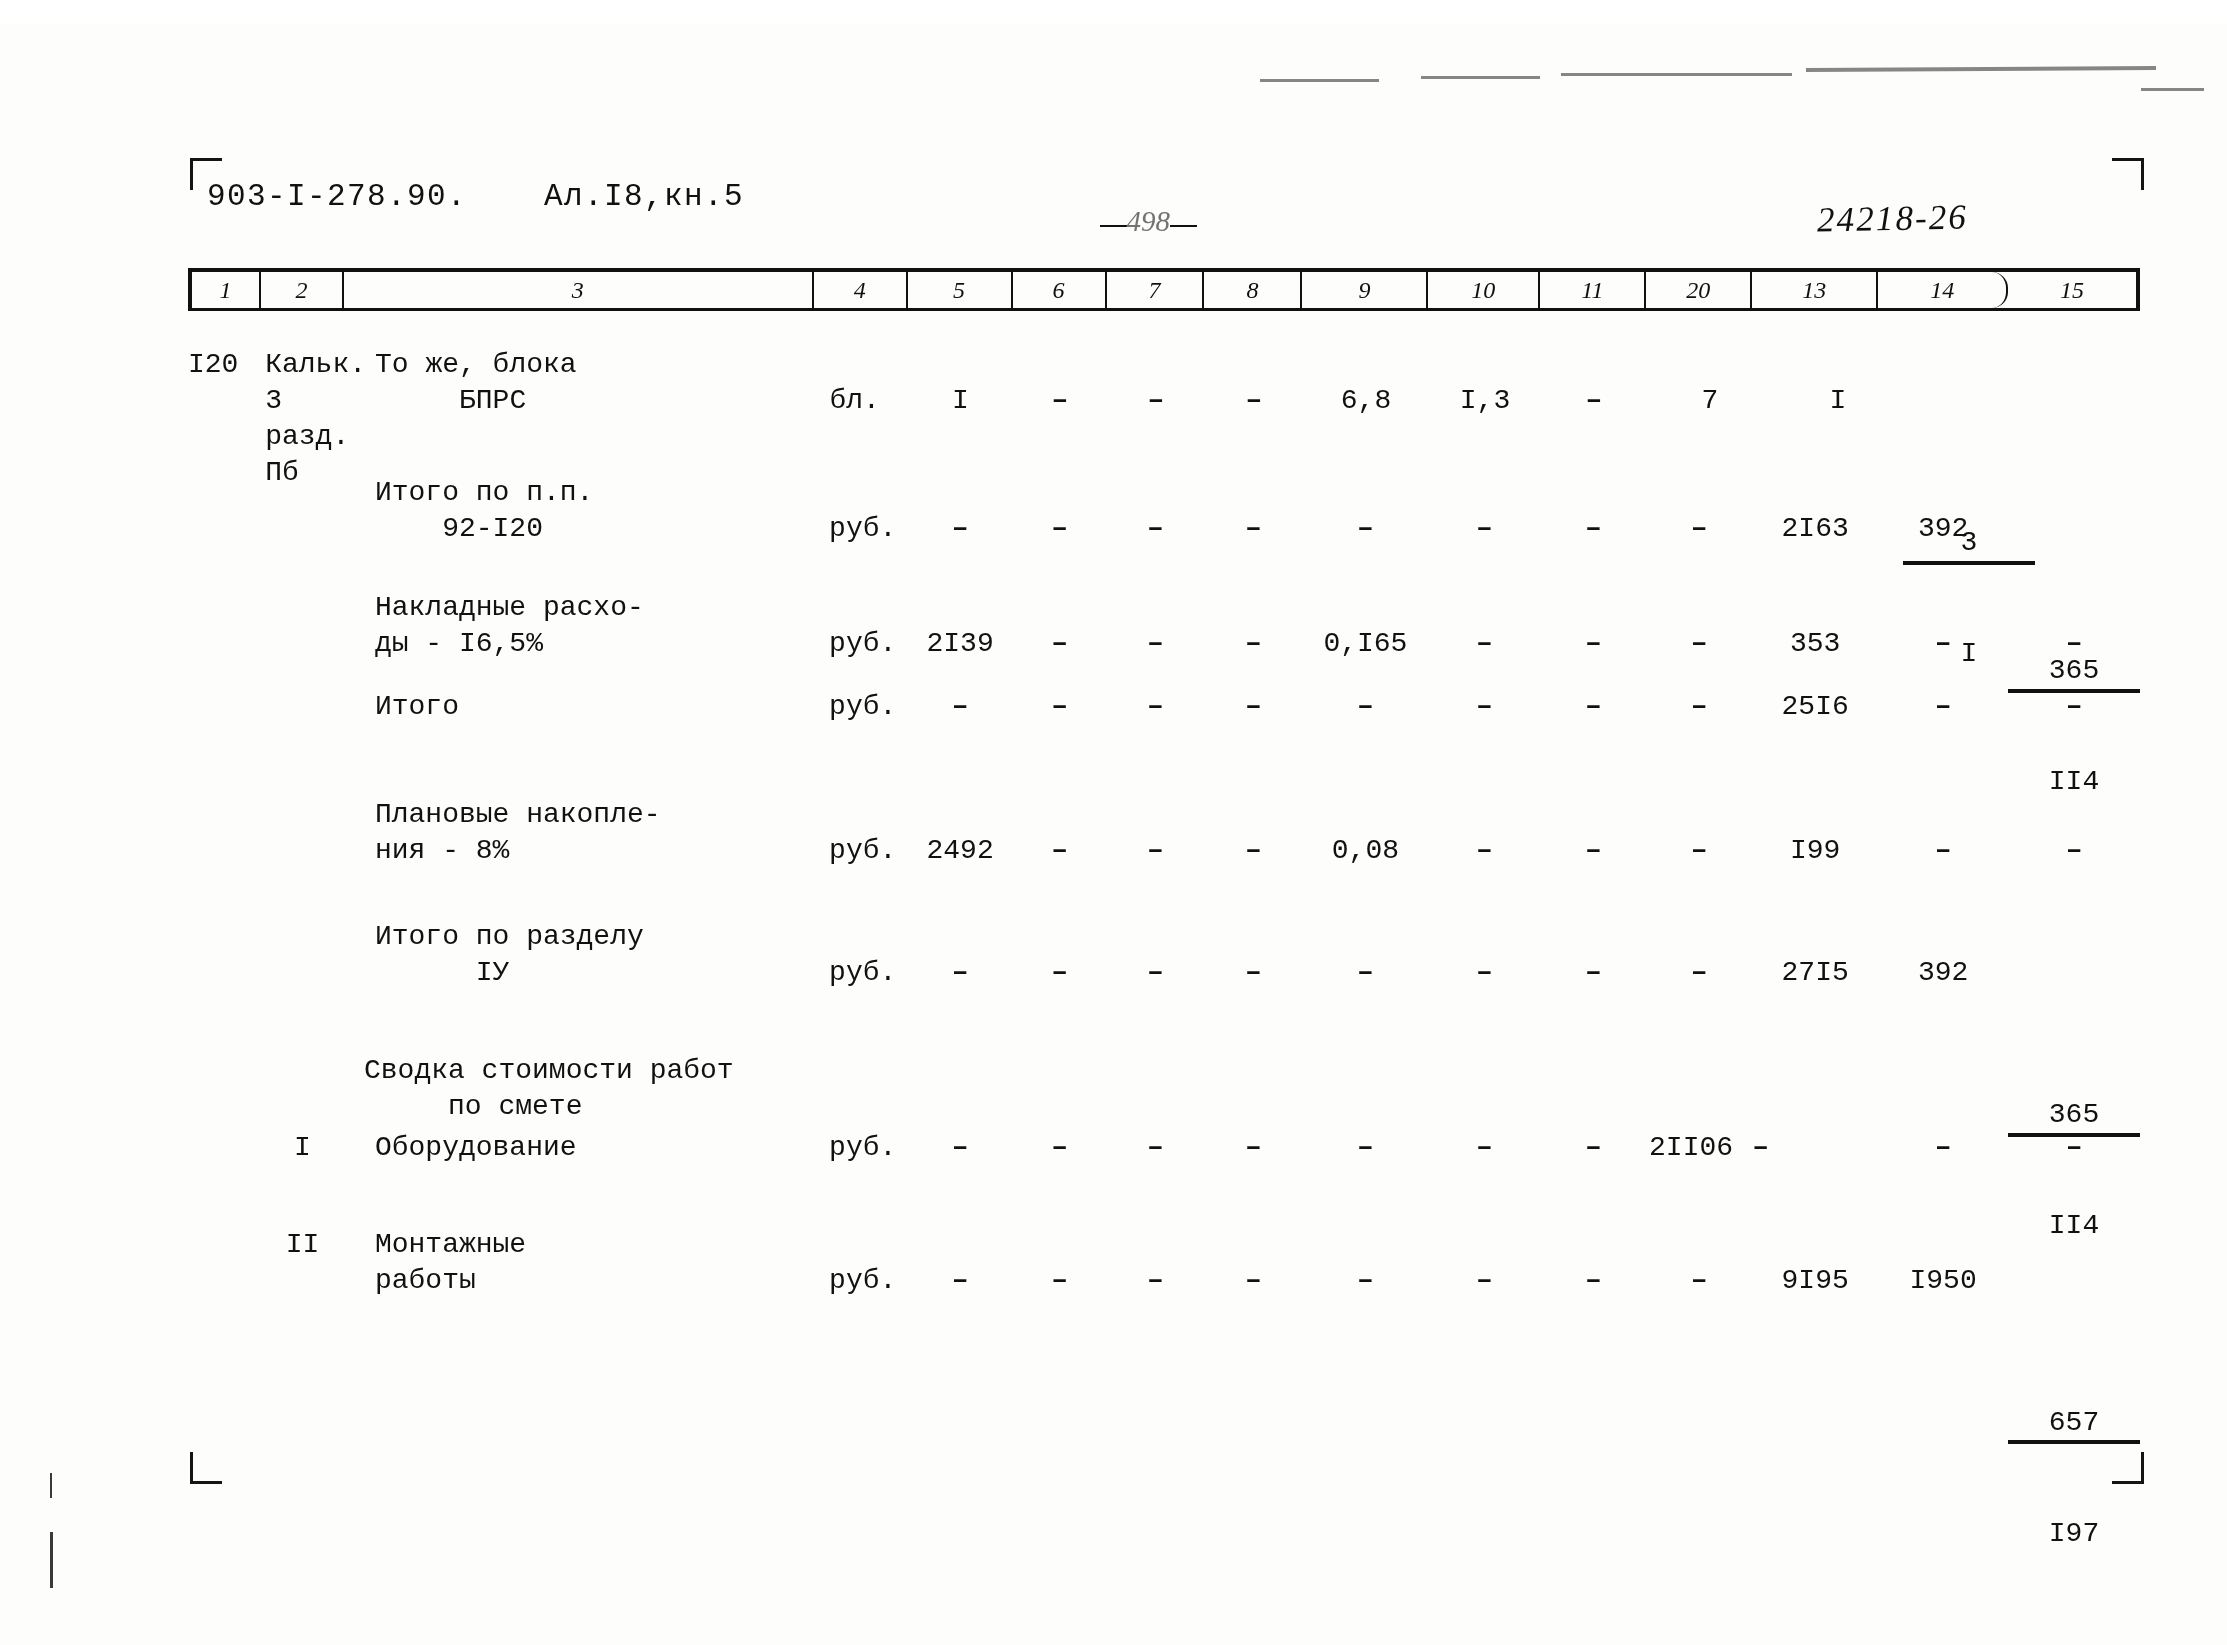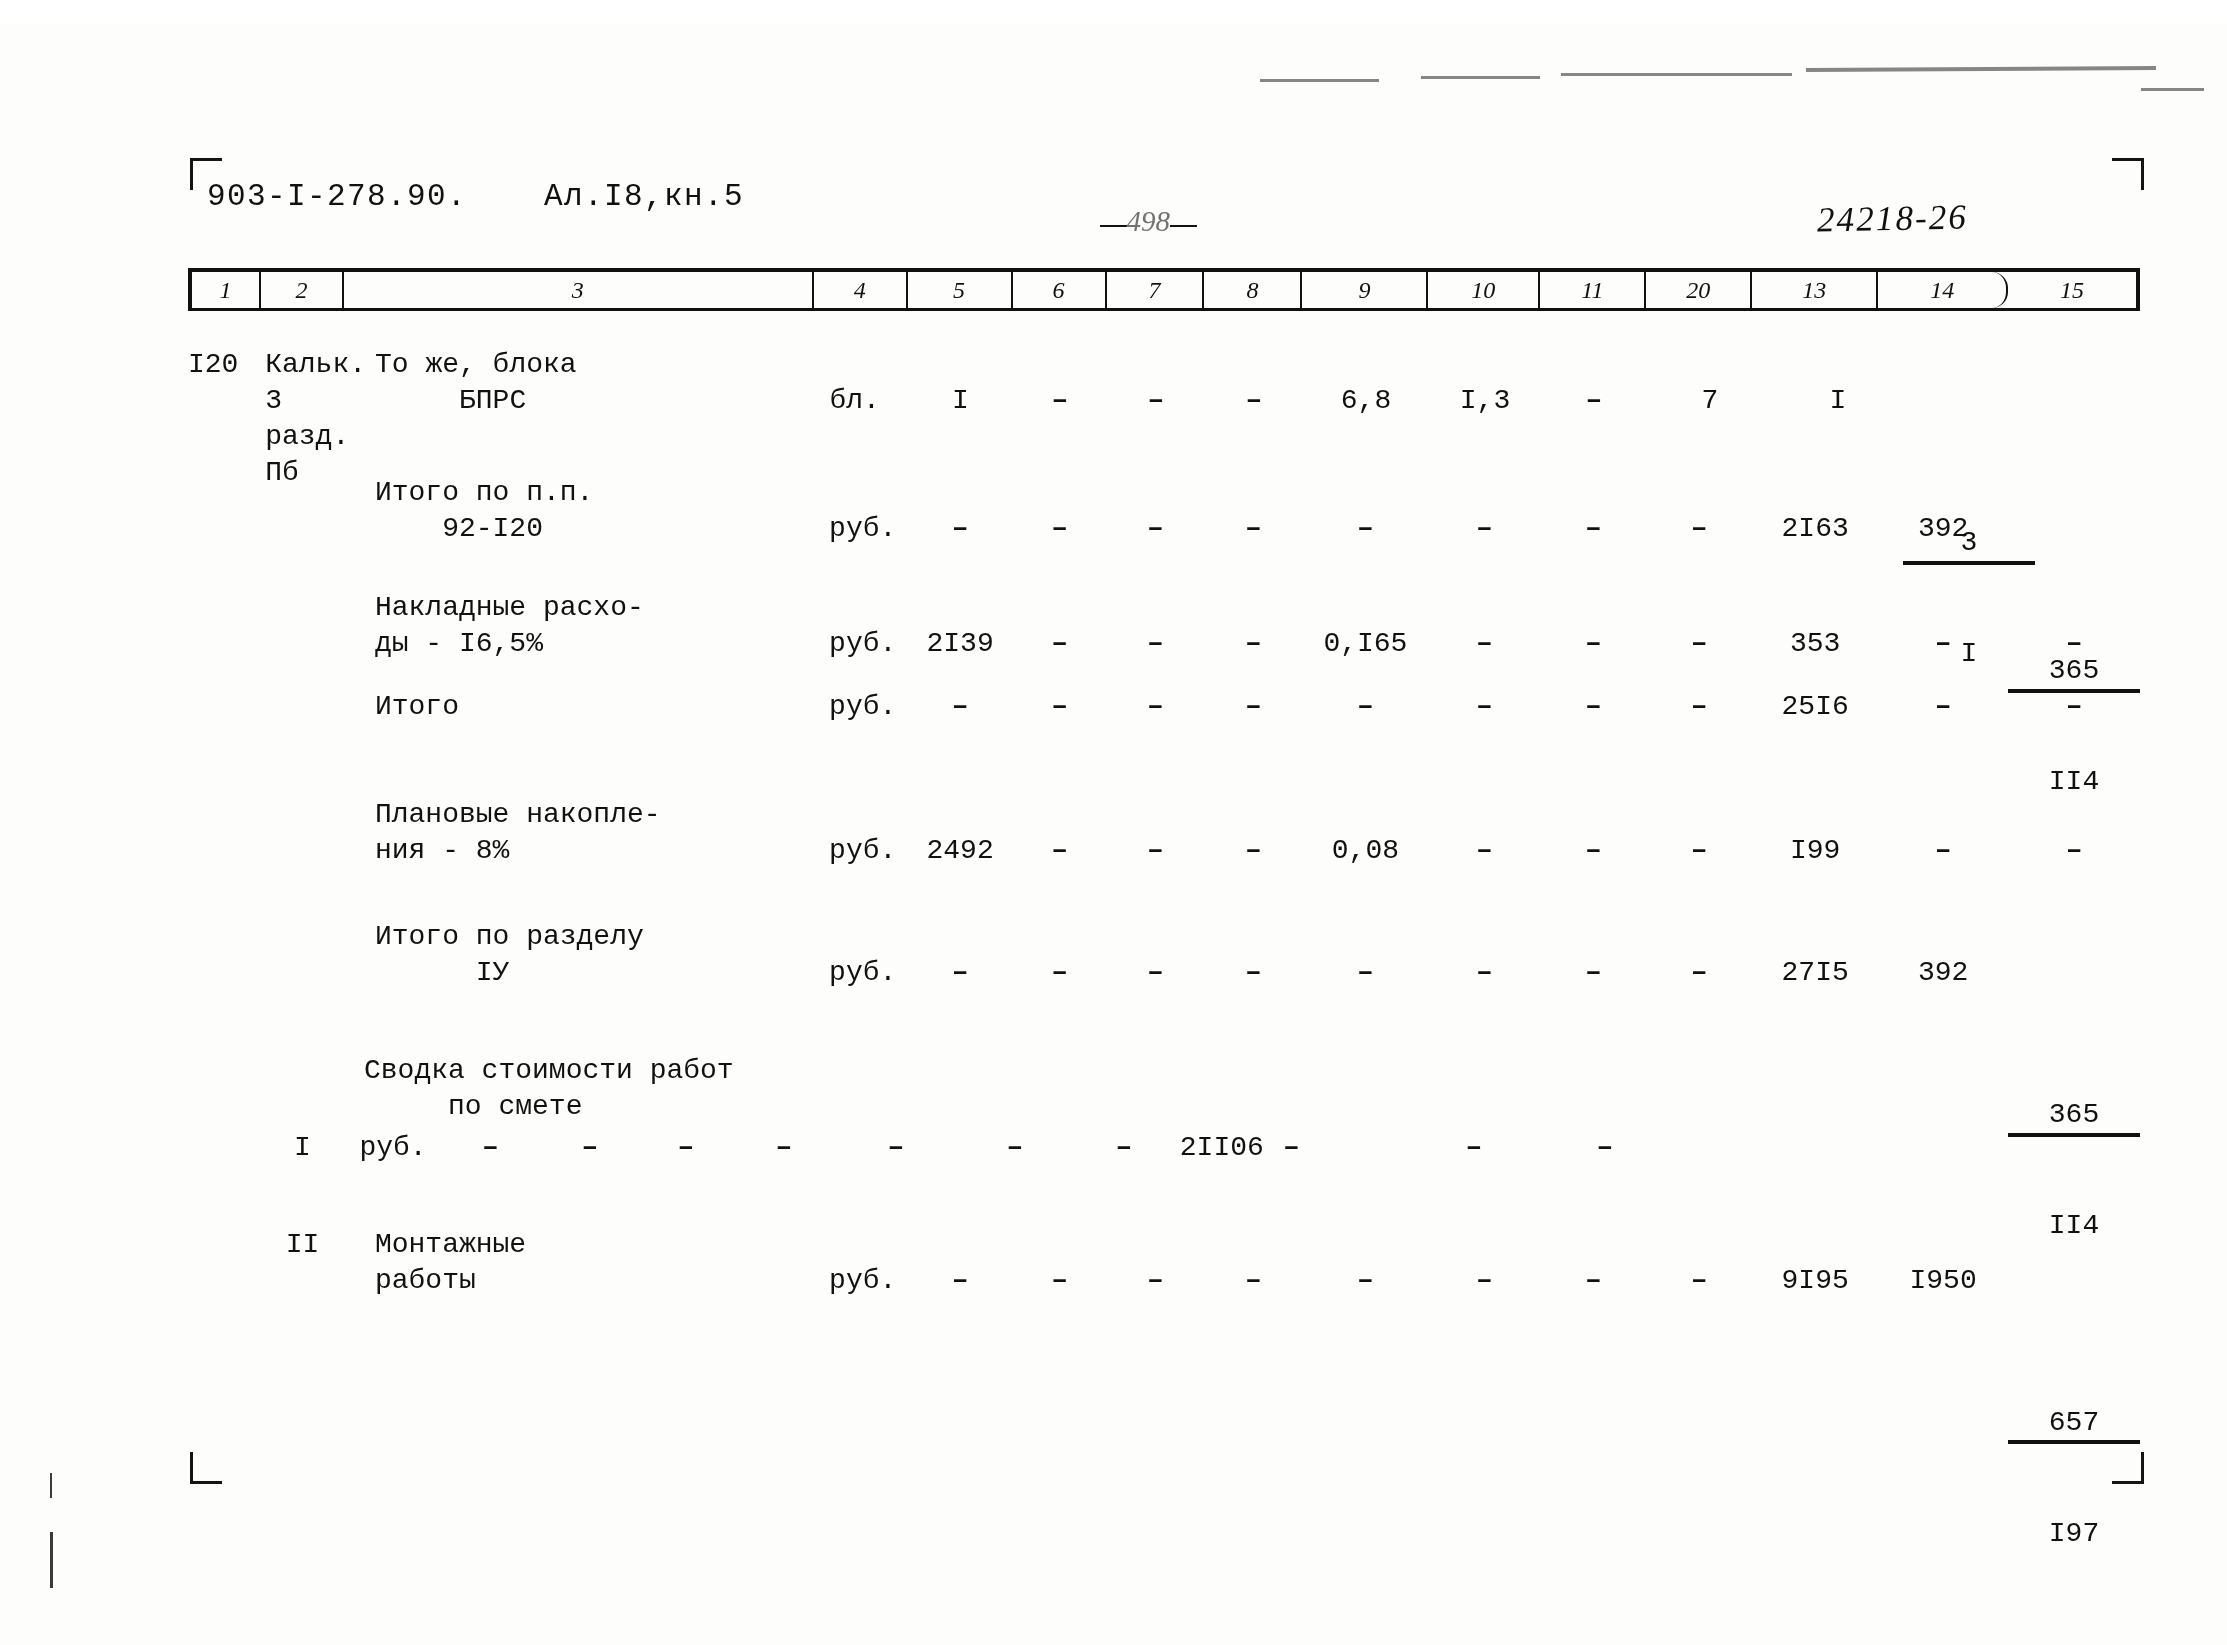--- a/index.html
+++ b/index.html
@@ -324,20 +324,21 @@
 
     <div class="row" style="height:106px; padding-top:29px;">
       <div class="cell" style="width:155px;"></div>
       <div class="cell c-left" style="width:630px; padding-left:21px;">Сводка стоимости работ
      по смете</div>
     </div>
 
     <div class="row" style="height:87px; padding-top:0;">
       <div class="cell c-num" style="width:73px;"></div>
       <div class="cell c-cent" style="width:83px;">I</div>
+      <div class="cell c-left" style="width:470px; padding-left:31px;">Оборудование</div>
       <div class="cell c-left" style="width:94px; padding-left:15.4px;">руб.</div>
       <div class="cell c-cent dash" style="width:105px;">–</div>
       <div class="cell c-cent dash" style="width:94px;">–</div>
       <div class="cell c-cent dash" style="width:98px;">–</div>
       <div class="cell c-cent dash" style="width:98px;">–</div>
       <div class="cell c-cent dash" style="width:126px;">–</div>
       <div class="cell c-cent dash" style="width:112px;">–</div>
       <div class="cell c-cent dash" style="width:106px;">–</div>
       <div class="cell c-cent" style="width:106px; text-align:left; padding-left:2.8px;">2II06</div>
       <div class="cell c-cent dash" style="width:126px; text-align:left;">–</div>

